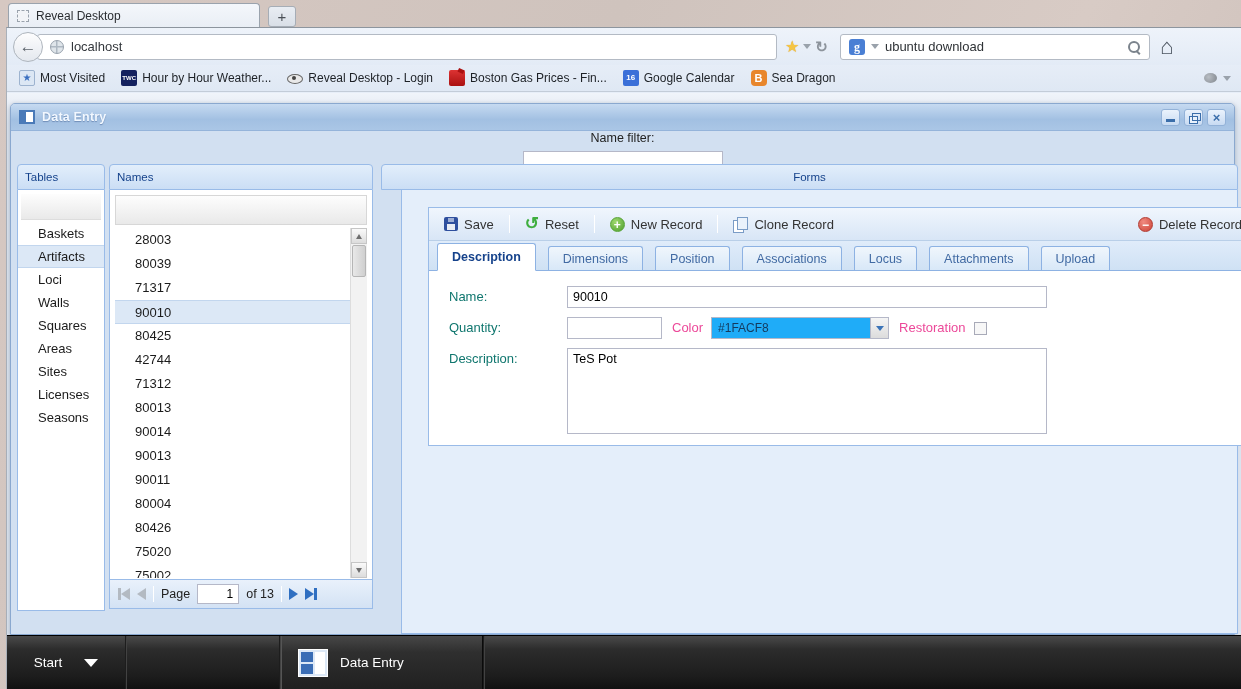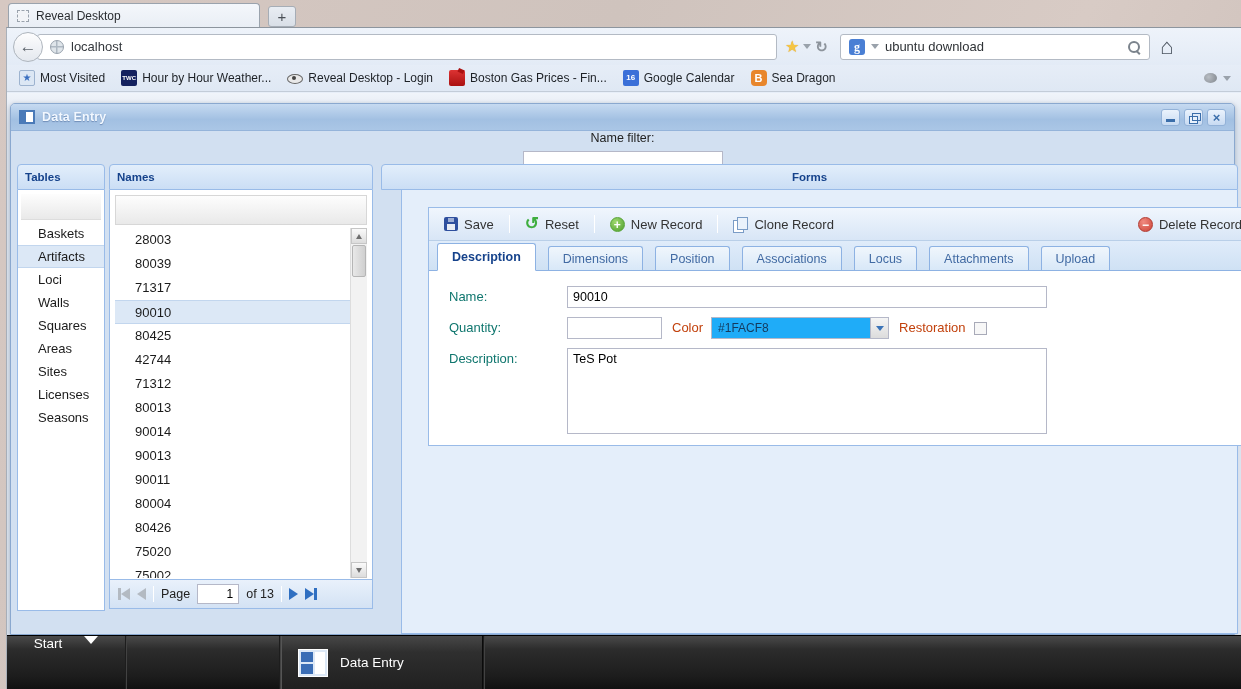--- a/index.html
+++ b/index.html
@@ -108,21 +108,21 @@
   .mag-blue { position:relative; width:16px; height:16px; }
   .mag-blue::before { content:""; position:absolute; left:1px; top:1px; width:9px; height:9px; border:2.5px solid #2b6cb5; border-radius:50%; background:radial-gradient(circle,#cfe6fa,#8fc4ee); }
   .mag-blue::after { content:""; position:absolute; left:11px; top:11px; width:6px; height:3px; background:#2b6cb5; transform:rotate(45deg); transform-origin:0 0; border-radius:2px; }
 
   
   .panel-header {
     height:26px; background:linear-gradient(#e2eefb,#cbdef5);
     border:1px solid #99bbe8; border-radius:4px 4px 0 0;
     display:flex; align-items:center; padding:0 7px;
   }
-  .panel-title { font-size:11.5px; font-weight:bold; color:#15428b; }
+  .panel-title { font-size:11.5px; font-weight:normal; color:#15428b; }
   .panel-body { background:#fff; border:1px solid #99bbe8; border-top:none; position:absolute; left:0; right:0; }
 
   .tables-panel { position:absolute; left:6px; top:60px; width:88px; height:447px; }
   .tables-panel .panel-body { top:26px; bottom:0; }
   .names-panel  { position:absolute; left:98px; top:60px; width:264px; height:445px; }
   .names-panel .panel-body { top:26px; bottom:0; }
 
   .blank-row { height:30px; margin:5px 5px 0 5px; background:linear-gradient(#fdfdfd,#e9e9e9); border:1px solid #d7d7d7; }
   .tables-panel .blank-row { margin:4px 3px 2px 3px; height:26px; border:none; border-bottom:1px solid #ddd; }
 
@@ -185,33 +185,33 @@
     border-radius:3px 3px 0 0; font-size:12.5px; color:#416aa3;
   }
   .ftab.active { height:28px; background:#fff; color:#15428b; font-weight:bold; margin-bottom:-1px; border-bottom:1px solid #fff; }
 
   .tab-body { position:absolute; top:64px; left:0; right:0; bottom:0; background:#fff; padding:14px 0 0 20px; }
   .frow { display:flex; align-items:flex-start; margin-bottom:9px; }
   .flabel { width:118px; font-size:13px; color:#0f766e; padding-top:3px; }
   .tinput { height:22px; border:1px solid #b5b8c8; padding:0 5px; font-size:12.5px; font-family:"Liberation Sans",sans-serif; background:#fff; }
   .name-input { width:480px; }
   .qty-input { width:95px; }
-  .inline-label { font-size:13px; color:#c2410c; margin:3px 8px 0 10px; }
+  .inline-label { font-size:13px; color:#ec4899; margin:3px 8px 0 10px; }
   .combo { display:flex; width:178px; height:22px; border:1px solid #b5b8c8; }
   .combo-text { flex:1; background:#1FACF8; color:#143a5e; font-size:12px; line-height:20px; padding-left:6px; }
   .combo-btn { width:18px; background:linear-gradient(#f5f5f5,#dcdcdc); border-left:1px solid #b5b8c8; display:flex; align-items:center; justify-content:center; }
   .combo-btn .caret { border-top-color:#3b74b8; }
   .checkbox { width:13px; height:13px; border:1px solid #a8aab8; background:#f7f7f7; margin-top:5px; }
   .desc-area { width:480px; height:86px; border:1px solid #b5b8c8; padding:3px 5px; font-size:12.5px; font-family:"Liberation Sans",sans-serif; resize:none; }
 
   
   .taskbar { position:absolute; left:0; right:0; bottom:0; height:54px;
     background:linear-gradient(#4a4a4a,#2c2c2c 25%,#1d1d1d 75%,#111); border-top:1px solid #000;
     display:flex; align-items:stretch; }
-  .start-btn { width:118px; display:flex; justify-content:center; gap:22px; color:#fff; font-size:13.5px;border-radius:9px; }
+  .start-btn { width:118px; display:flex; align-items:center; justify-content:center; gap:22px; color:#fff; font-size:13.5px;border-radius:9px; }
   .tb-divider { width:2px; background:linear-gradient(90deg,#0a0a0a,#555); }
   .start-caret { width:0; height:0; border-left:7px solid transparent; border-right:7px solid transparent; border-top:8px solid #fff; }
   .tb-spacer { width:152px; }
   .task-item { width:202px; display:flex; align-items:center; gap:12px; padding-left:16px;
     background:linear-gradient(#474747,#2f2f2f 30%,#202020); border-left:1px solid #555; border-right:1px solid #0a0a0a; color:#fff; font-size:13.5px; }
   .task-icon { width:30px; height:28px; background:#dce8f6; border:1px solid #fff; padding:2px; display:grid; grid-template-columns:12px 1fr; grid-template-rows:1fr 1fr; gap:2px; }
   .task-icon i { display:block; }
   .ti-a { background:#3a6db5; } .ti-b { background:#fff; grid-row:span 2; } .ti-c { background:#3a6db5; }
 </style>
 </head>

